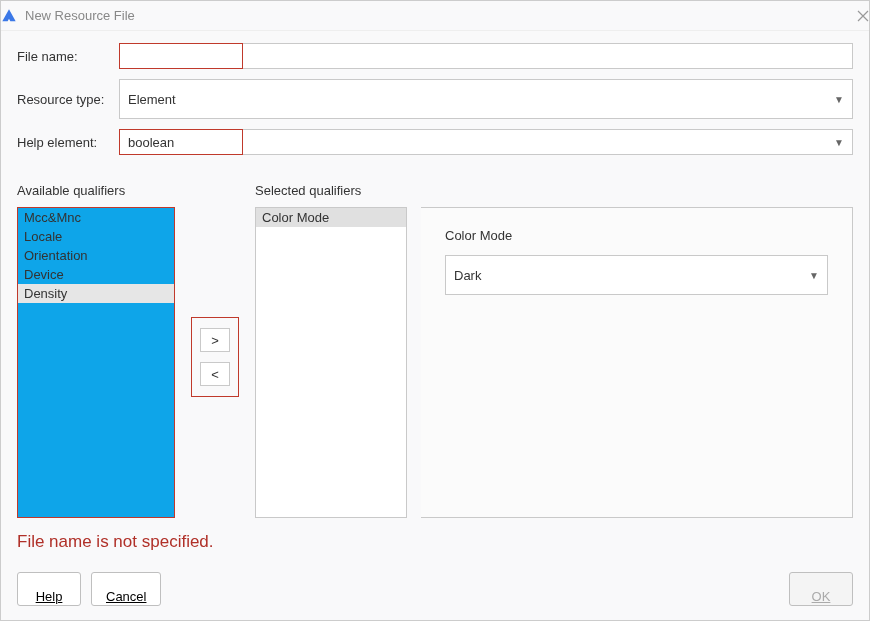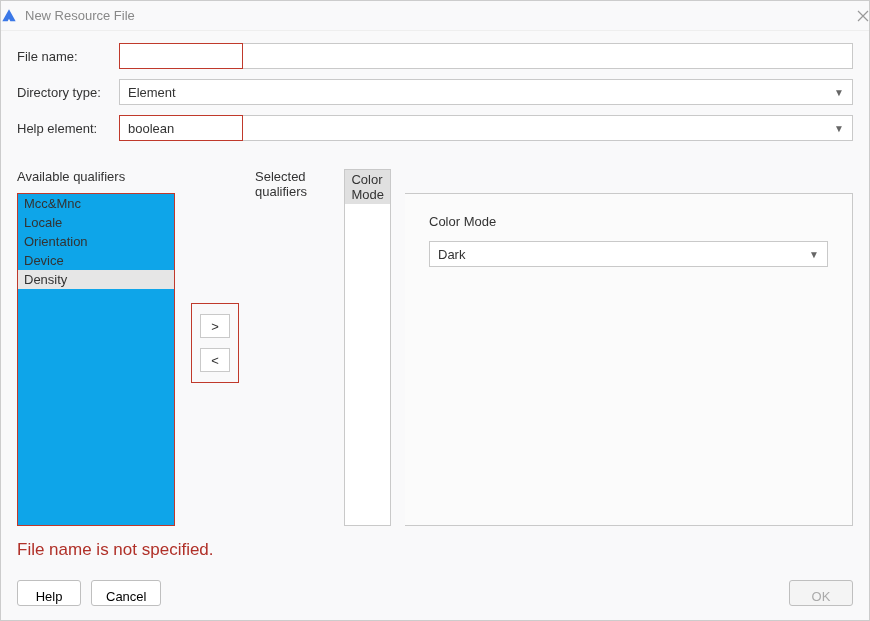--- a/index.html
+++ b/index.html
@@ -7,57 +7,57 @@
   .dialog { width: 870px; height: 621px; border: 1px solid #ccc; background: #f9f9fa; display: flex; flex-direction: column; }
   .titlebar { height: 30px; display: flex; align-items: center; padding: 0 0; color: #888; font-size: 13px; background: #f9f9fa; border-bottom: 1px solid #eee; }
   .titlebar .logo { width: 16px; height: 16px; margin-right: 8px; }
   .titlebar .spacer { flex: 1; }
   .titlebar .close { width: 12px; height: 12px; cursor: pointer; color: #999; }
   .body { flex: 1; padding: 12px 16px 10px 16px; display: flex; flex-direction: column; background: #f9f9fa; }
   .form-row { display: flex; align-items: center; margin-bottom: 10px; }
   .form-row label { width: 102px; color: #333; }
   .form-row .ctrl { flex: 1; }
   input[type=text], .select-box {
-    width: 100%; height: 26px; border: 1px solid #c9c9c9; background: #fff;
+    width: 100%; height: 40px; border: 1px solid #c9c9c9; background: #fff;
     padding: 0 8px; font-size: 13px; color: #333; outline: none;
   }
   input[readonly] { background: #f0f0f0; color: #999; }
   .select-box { display: flex; align-items: center; cursor: pointer; position: relative; }
   .select-box .arrow { position: absolute; right: 8px; top: 50%; transform: translateY(-50%); color: #666; font-size: 10px; }
   .file-name-wrap { display: flex; width: 100%; }
   .file-name-cell { width: 124px; border: 1.5px solid #c0392b; height: 26px; background: #fff; }
   .file-name-cell input { border: none; height: 100%; width: 100%; padding: 0 8px; }
   .file-name-rest { flex: 1; border: 1px solid #c9c9c9; border-left: none; height: 26px; background: #fff; }
   .root-elem-wrap { display: flex; width: 100%; border: 1px solid #c9c9c9; background: #fff; height: 26px; position: relative; }
   .root-elem-cell { width: 124px; border: 1.5px solid #c0392b; margin: -1px 0 -1px -1px; height: 26px; display:flex; align-items:center; padding:12px 8px; background:#fff; }
   .root-elem-rest { flex: 1; }
   .root-elem-wrap .arrow { position: absolute; right: 8px; top: 50%; transform: translateY(-50%); color:#666; font-size:10px; }
 
   .qual-section { display: flex; gap: 14px; margin-top: 18px; flex: 1; min-height: 0; }
   .qual-col-left { width: 158px; display: flex; flex-direction: column; }
   .qual-col-mid { width: 52px; display: flex; flex-direction: column; align-items: center; }
-  .qual-col-selected { width: 136px; display: flex; flex-direction: row; }
+  .qual-col-selected { width: 152px; display: flex; flex-direction: column; }
   .qual-col-detail { flex: 1; display: flex; flex-direction: column; }
   .qual-header { font-size: 13px; color: #333; margin-bottom: 6px; height: 18px; }
   .listbox { flex: 1; border: 1px solid #c9c9c9; background: #0ea5e9; overflow: auto; }
   .listbox.red { border: 1.5px solid #c0392b; }
   .list-item { padding: 2px 6px; cursor: pointer; }
   .list-item.selected { background: #e6e6e6; }
   .mid-buttons { border: 1.5px solid #c0392b; padding: 10px 8px; margin-top: 110px; display:flex; flex-direction:column; gap:10px; align-items:center; }
   .small-btn { width: 30px; height: 24px; border: 1px solid #c9c9c9; background: #fff; cursor: pointer; display:flex; align-items:center; justify-content:center; font-size:13px; }
   .selected-list { flex:1; border:1px solid #c9c9c9; background:#fff; }
   .selected-list .list-item.selected { background: #e0e0e0; }
   .detail-panel { flex:1; border:1px solid #c9c9c9; border-left:none; background:#fbfbfb; padding: 20px 24px; }
   .detail-label { font-size: 13px; margin-bottom: 12px; color:#333; }
   .detail-select { width: 100%; }
 
   .error-line { color: #b03028; font-size: 17px; margin-top: 14px; }
   .footer { display: flex; padding: 10px 16px 14px 16px; gap: 10px; align-items: center; }
   .footer .spacer { flex: 1; }
-  .btn { min-width: 64px; height: 26px; border: 1px solid #bfbfbf; background: #fff; border-radius: 3px; cursor: pointer; font-size: 13px; padding: 8px 14px; }
+  .btn { min-width: 64px; height: 26px; border: 1px solid #bfbfbf; background: #fff; border-radius: 3px; cursor: pointer; font-size: 13px; padding: 16px 14px; text-decoration: underline; }
   .btn:disabled { color: #aaa; background: #f4f4f4; cursor: default; }
 </style>
 </head>
 <body>
 
 <div class="dialog">
   <div class="titlebar">
     <span class="logo">
       <svg viewBox="0 0 24 24" width="16" height="16">
           <path fill="#3b78e7" d="M12 2 L22 20 H14 L12 16 L10 20 H2 Z"></path>
@@ -77,21 +77,21 @@
       <label>File name:</label>
       <div class="ctrl file-name-wrap">
         <div class="file-name-cell">
           <input type="text" value="" style="">
         </div>
         <div class="file-name-rest"></div>
       </div>
     </div>
 
     <div class="form-row">
-      <label>Directory type:</label>
+      <label>Resource type:</label>
       <div class="ctrl">
         <div class="select-box">
           <span>Element</span>
           <span class="arrow">▼</span>
         </div>
       </div>
     </div>
 
     <div class="form-row">
       <label>Help element:</label>

